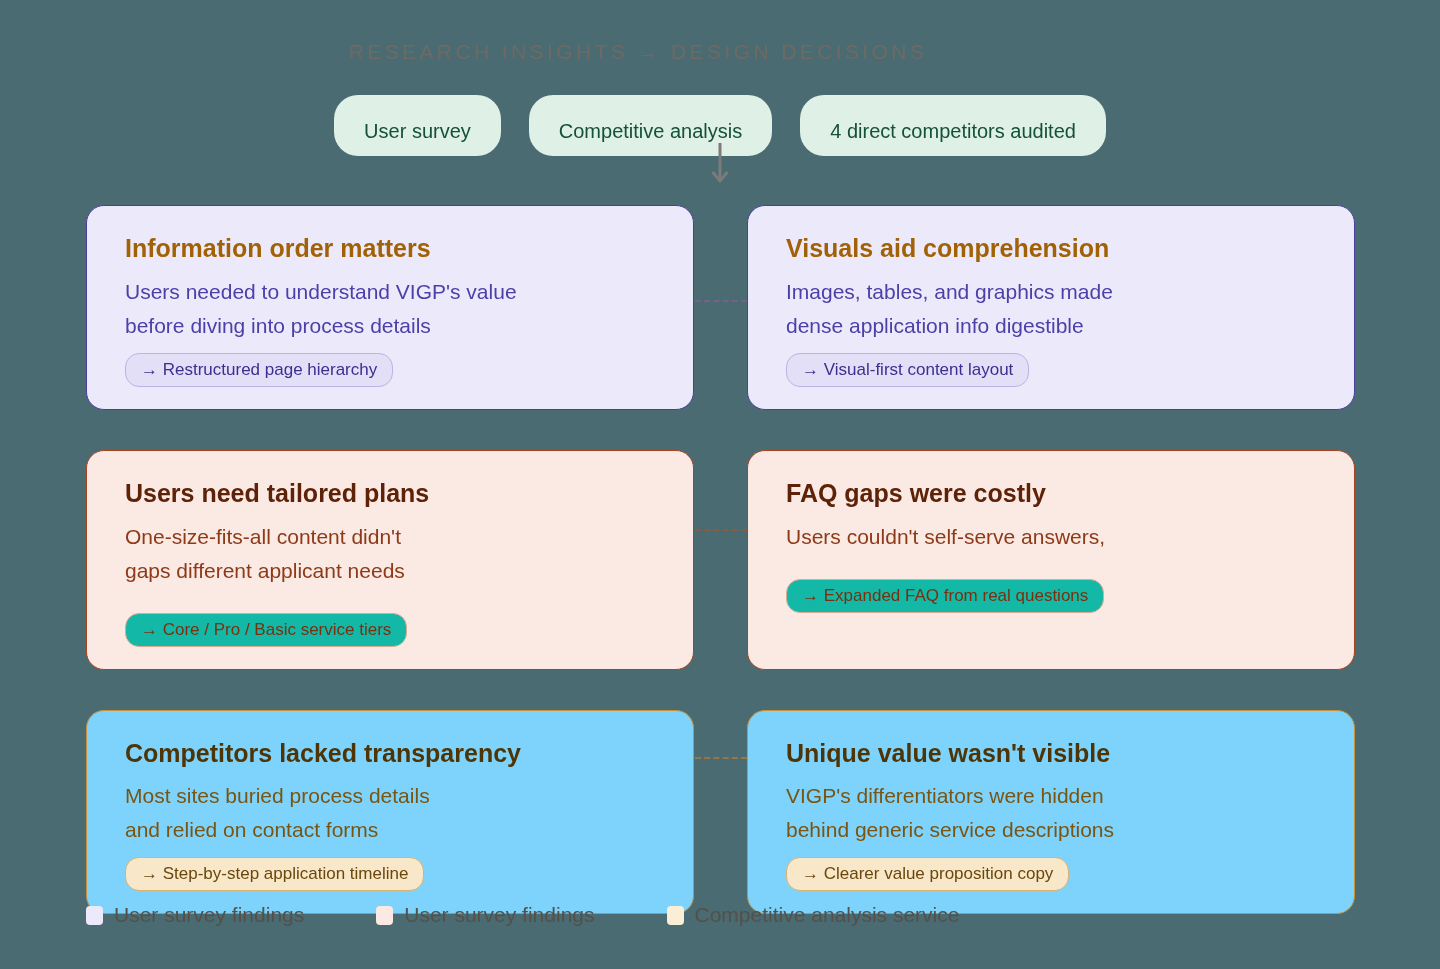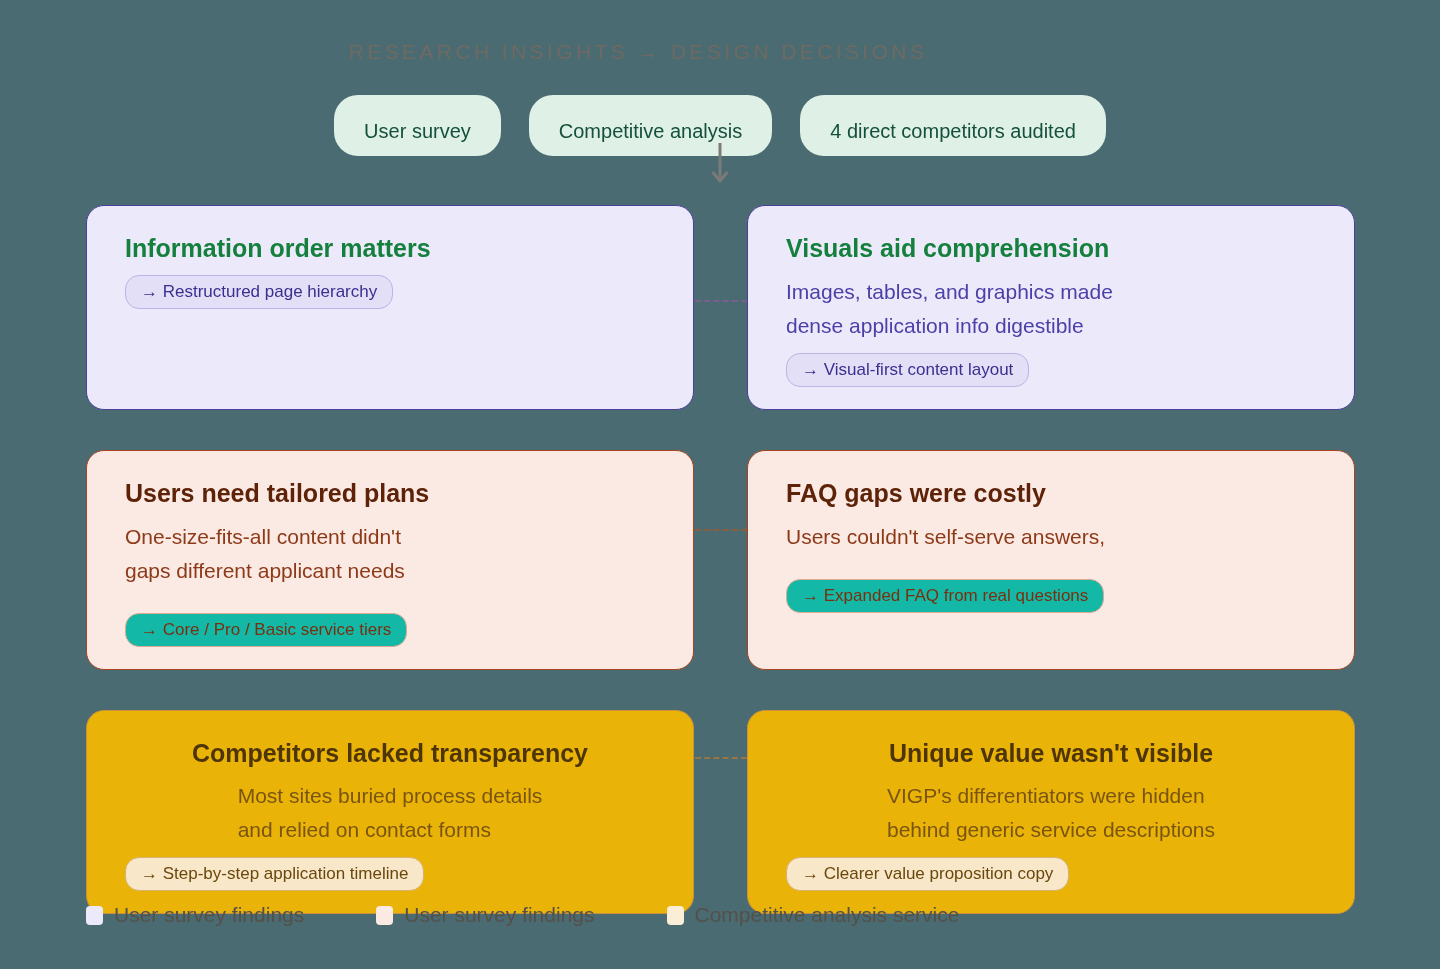--- a/index.html
+++ b/index.html
@@ -115,21 +115,21 @@
     border-radius: 14px;
     border: 1px solid transparent;
     white-space: nowrap;
   }
 
   
   .theme-purple {
     background: #eceafa;
     border-color: #4b3f9e;
   }
-  .theme-purple .card-title { color: #15803d; }
+  .theme-purple .card-title { color: #a16207; }
   .theme-purple .card-body  { color: #4b3fa8; }
   .theme-purple .card-action {
     background: #e2dff7;
     border-color: #bbb4e6;
     color: #3b2f8f;
   }
 
   
   .theme-rose {
     background: #fbe9e3;
@@ -139,23 +139,22 @@
   .theme-rose .card-body  { color: #8d3a18; }
   .theme-rose .card-action {
     background: #14b8a6;
     border-color: #dcab93;
     color: #79300f;
     margin-top: 15px;
   }
 
   
   .theme-amber {
-    background: #eab308;
+    background: #7dd3fc;
     border-color: #c8913c;
-    align-items: center;
   }
   .theme-amber .card-title { color: #4e3508; }
   .theme-amber .card-body  { color: #7a5511;}
   .theme-amber .card-action {
     background: #f8e7c8;
     border-color: #d7b274;
     color: #6a470c;
   }
 
   
@@ -226,20 +225,24 @@
   </div>
 
   <div class="connector c1"></div>
   <div class="connector c2"></div>
   <div class="connector c3"></div>
 
   <div class="grid">
 
     <div class="card theme-purple">
       <div class="card-title">Information order matters</div>
+      <div class="card-body">
+        <div>Users needed to understand VIGP's value</div>
+        <div>before diving into process details</div>
+      </div>
       <div class="card-action">→ Restructured page hierarchy</div>
     </div>
 
     <div class="card theme-purple">
       <div class="card-title">Visuals aid comprehension</div>
       <div class="card-body">
         <div>Images, tables, and graphics made</div>
         <div>dense application info digestible</div>
       </div>
       <div class="card-action">→ Visual-first content layout</div>

